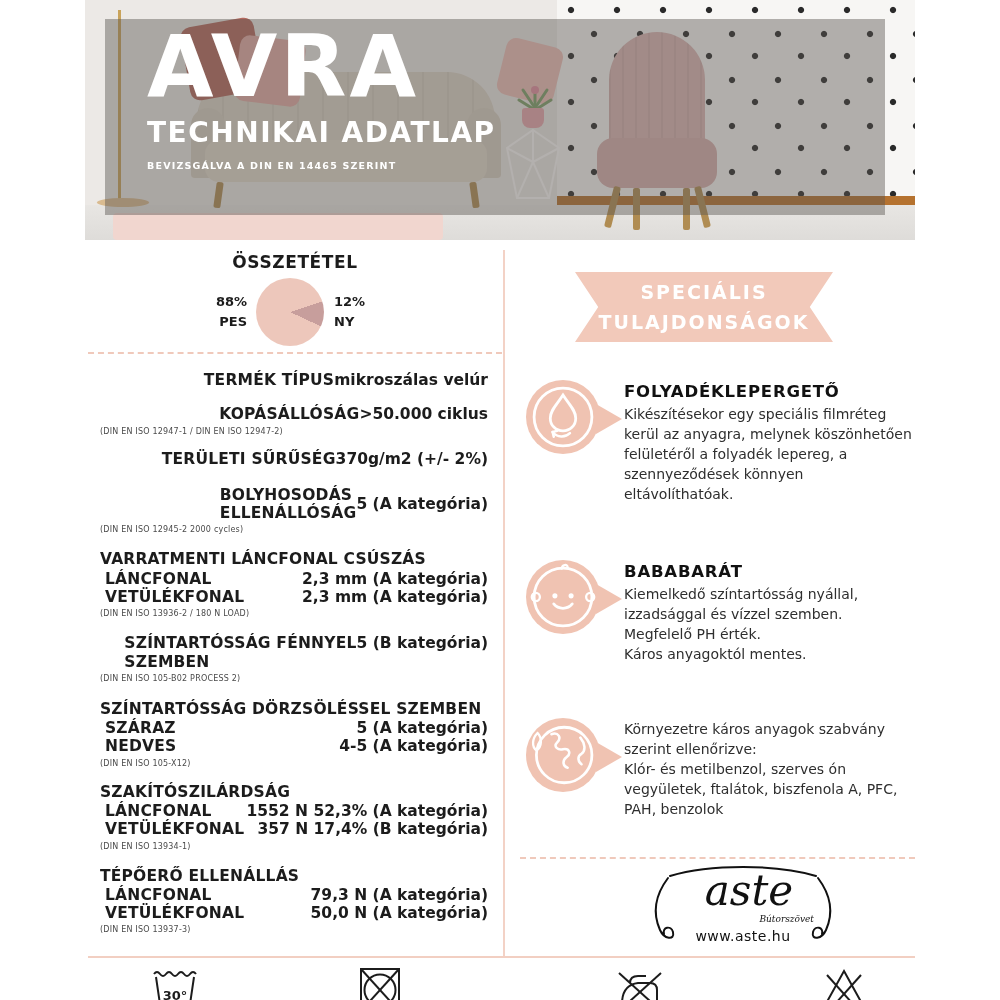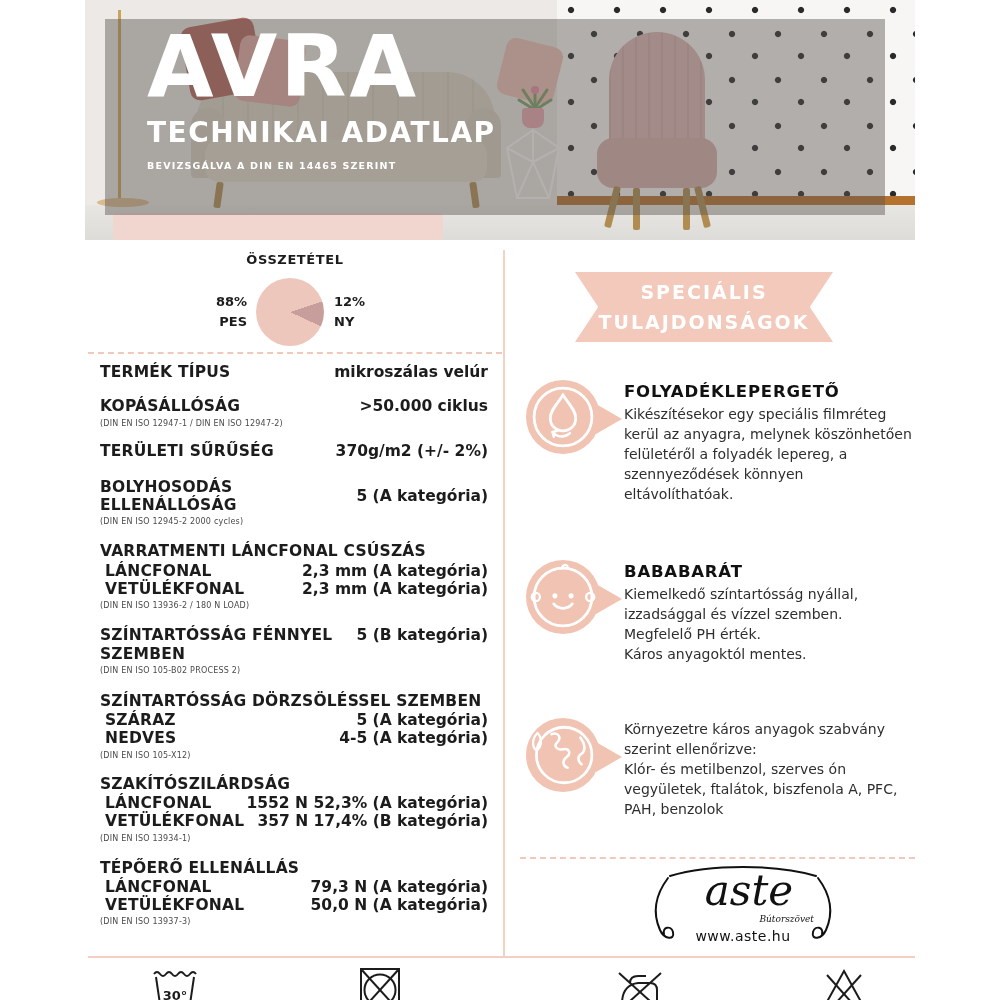--- a/index.html
+++ b/index.html
@@ -37,31 +37,31 @@
     background-image:repeating-linear-gradient(90deg,rgba(0,0,0,0.05) 0 2px,transparent 2px 13px);}
   .chair-seat{position:absolute;left:512px;top:138px;width:120px;height:50px;background:#d8b0ae;border-radius:16px;}
   .chair-leg{position:absolute;width:7px;height:42px;background:#b08c52;border-radius:2px;}
   .hero-overlay{position:absolute;left:20px;top:19px;width:780px;height:196px;background:rgba(92,86,82,0.45);}
   .hero-text{position:absolute;left:62px;top:26px;color:#ffffff;}
   .hero-title{font-size:86px;font-weight:bold;letter-spacing:3px;line-height:0.95;}
   .hero-sub{font-size:28px;font-weight:bold;letter-spacing:1.5px;margin-top:8px;}
   .hero-note{font-size:9.5px;font-weight:bold;letter-spacing:1.2px;margin-top:11px;}
   
   .comp{position:absolute;left:88px;top:252px;width:414px;}
-  .comp-heading{text-align:center;font-size:13px;font-weight:bold;letter-spacing:0.6px;color:#1c1c1c;}
+  .comp-heading{text-align:center;font-size:17px;font-weight:bold;letter-spacing:0.6px;color:#1c1c1c;}
   .pie{position:absolute;left:168px;top:26px;width:68px;height:68px;border-radius:50%;
     background:conic-gradient(#edc7bb 0 72deg,#c79e9c 72deg 115deg,#edc7bb 115deg 360deg);}
   .pie-label{position:absolute;font-size:13px;font-weight:bold;line-height:1.5;color:#1c1c1c;}
   .pie-label.left{left:95px;top:40px;width:64px;text-align:right;}
   .pie-label.right{left:246px;top:40px;width:64px;text-align:left;}
   .dashed{position:absolute;border-top:2px dashed #f0c9bb;}
   .dash-left{left:88px;top:352px;width:414px;}
   .specs{position:absolute;left:100px;top:363px;width:388px;}
   .spec{margin-bottom:16px;}
-  .spec-main{display:flex;justify-content:space-between;align-items:center;}
+  .spec-main{display:flex;justify-content:flex-end;align-items:center;margin-top:8px;}
   .spec-main.top{align-items:flex-start;}
   .spec-label{font-weight:bold;font-size:15.5px;line-height:1.18;letter-spacing:0.2px;white-space:pre-line;color:#1c1c1c;}
   .spec-value{font-weight:bold;font-size:15.5px;text-align:right;white-space:nowrap;color:#1c1c1c;}
   .spec-sub{display:flex;justify-content:space-between;padding-left:5px;line-height:1.18;}
   .spec-std{font-size:8px;color:#4a4a4a;margin-top:3px;letter-spacing:0.2px;}
   .group-head{margin-bottom:1px;}
   
   .vdivider{position:absolute;left:503px;top:250px;width:2px;height:708px;background:#f3d2c6;}
   .bottom-line{position:absolute;left:88px;top:956px;width:827px;height:2px;background:#f2cfc2;}
   

